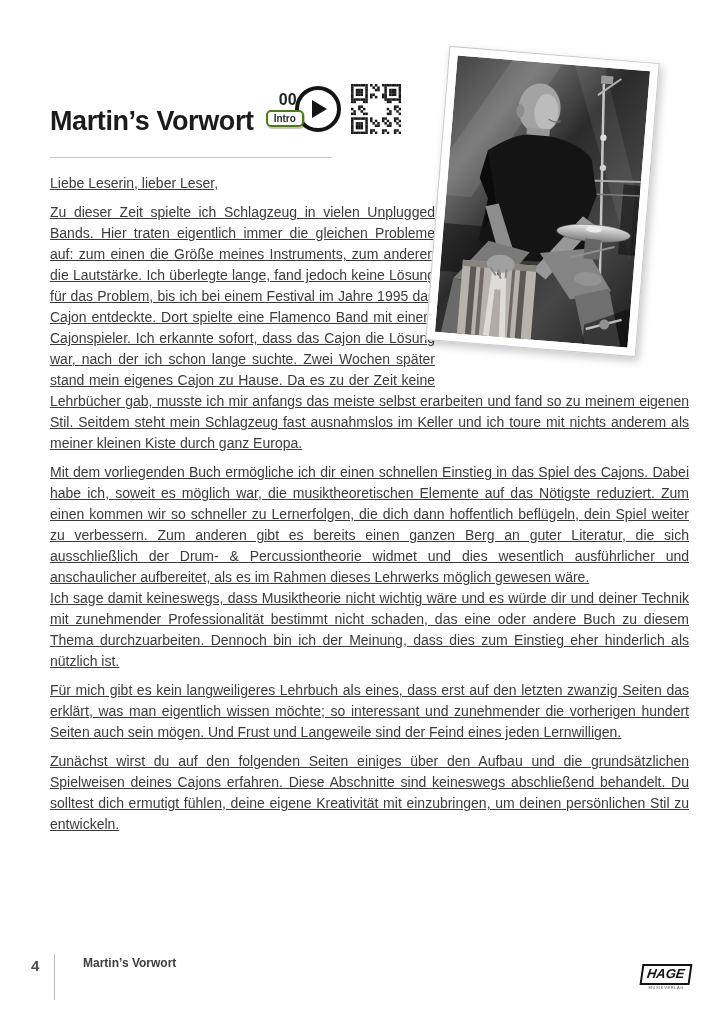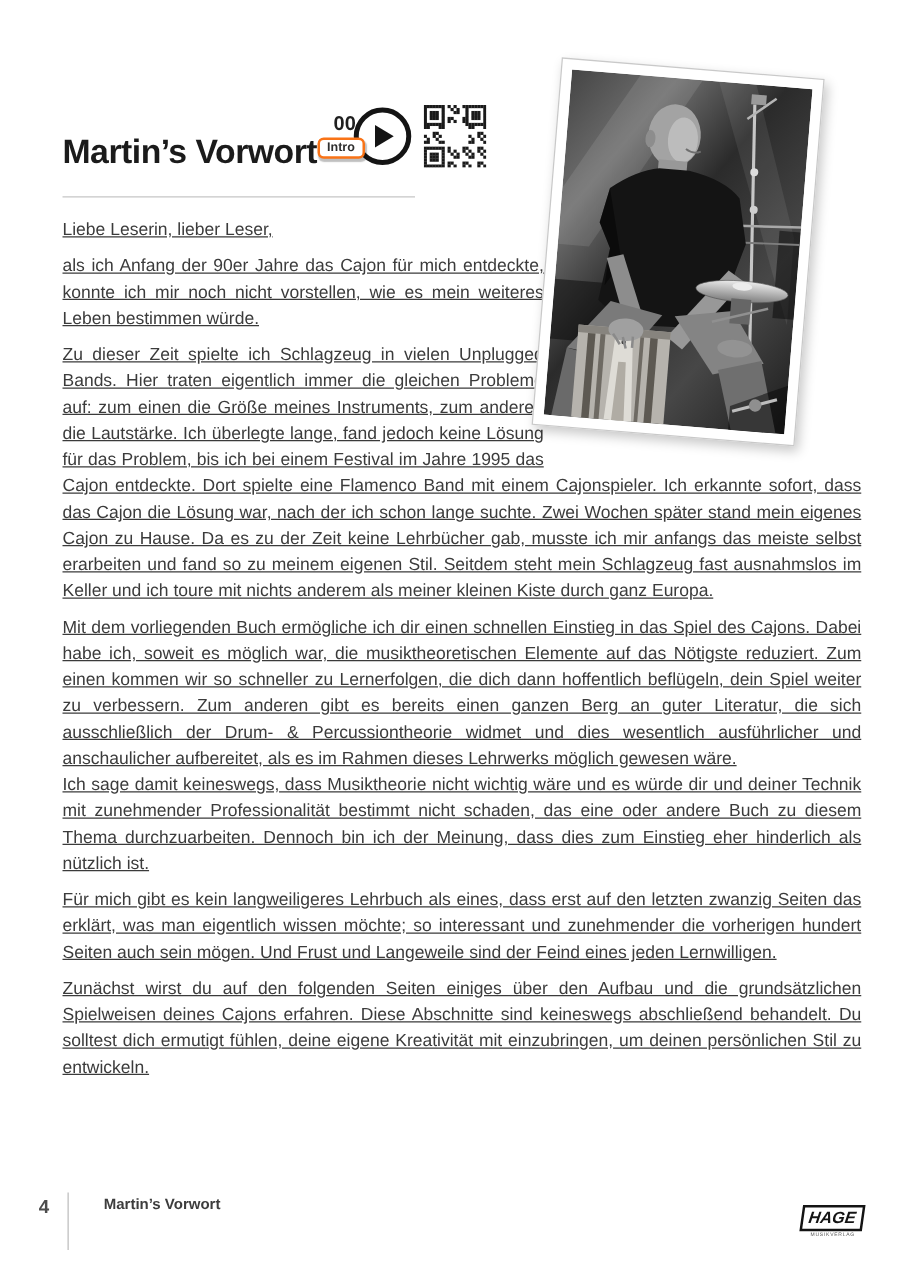--- a/index.html
+++ b/index.html
@@ -17,24 +17,24 @@
     background:#fff;padding:8px;border:1px solid #c9c9c9;
     box-shadow:3px 4px 9px rgba(0,0,0,0.22);
     transform:rotate(4.7deg);
   }
   .frame svg{display:block;}
 
   
   .header{position:relative;margin-top:50px;padding-bottom:12px;display:flex;align-items:center;}
   .header h1{font-size:27px;margin:0;color:#1b1b1b;letter-spacing:-0.4px;font-weight:bold;}
   .underline{position:absolute;left:0;bottom:0;width:282px;height:1px;background:#c6c6c6;}
-  .audio{display:flex;align-items:center;position:relative;top:-12px;}
+  .audio{display:flex;align-items:center;margin-left:12px;position:relative;top:-12px;}
   .badge-col{display:flex;flex-direction:column;align-items:center;z-index:2;margin-right:-9px;}
   .track-num{font-size:16px;font-weight:bold;color:#1f1f1f;line-height:1;margin:0 0 2px 6px;}
-  .track-badge{border:2px solid #f97316;border-radius:5px;background:#fff;font-size:10px;font-weight:bold;color:#2e2e2e;padding:1px 6px;box-shadow:1px 2px 1px rgba(0,0,0,0.25);}
+  .track-badge{border:2px solid #4d7c0f;border-radius:5px;background:#fff;font-size:10px;font-weight:bold;color:#2e2e2e;padding:1px 6px;box-shadow:1px 2px 1px rgba(0,0,0,0.25);}
   .play-btn{width:38px;height:38px;border:4px solid #141414;border-radius:50%;background:#fff;display:flex;align-items:center;justify-content:center;box-sizing:content-box;}
   .play-tri{width:0;height:0;border-left:15px solid #141414;border-top:9px solid transparent;border-bottom:9px solid transparent;margin-left:4px;}
   .qr{width:50px;height:50px;margin-left:10px;position:relative;top:-12px;background:#fff;}
   .qr svg{display:block;}
 
   
   .bodytext p{margin:8px 0 0;font-size:14px;line-height:21px;text-align:justify;text-decoration:underline;}
   p.greeting{text-align:left;margin-top:15px;}
   p.attached{margin-top:0;}
 
@@ -315,21 +315,20 @@
               <rect x="42.86" y="47.62" width="2.53" height="2.53"></rect>
               <rect x="47.62" y="47.62" width="2.53" height="2.53"></rect>
             </g>
           </svg>
       </div>
       <div class="underline"></div>
     </header>
 
     <div class="bodytext">
       <p class="greeting">Liebe Leserin, lieber Leser,</p>
-      <p>als ich Anfang der 90er Jahre das Cajon für mich entdeckte, konnte ich mir noch nicht vorstellen, wie es mein weiteres Leben bestimmen würde.</p>
       <p>Zu dieser Zeit spielte ich Schlagzeug in vielen Unplugged Bands. Hier traten eigentlich immer die gleichen Probleme auf: zum einen die Größe meines Instruments, zum anderen die Lautstärke. Ich überlegte lange, fand jedoch keine Lösung für das Problem, bis ich bei einem Festival im Jahre 1995 das Cajon entdeckte. Dort spielte eine Flamenco Band mit einem Cajonspieler. Ich erkannte sofort, dass das Cajon die Lösung war, nach der ich schon lange suchte. Zwei Wochen später stand mein eigenes Cajon zu Hause. Da es zu der Zeit keine Lehrbücher gab, musste ich mir anfangs das meiste selbst erarbeiten und fand so zu meinem eigenen Stil. Seitdem steht mein Schlagzeug fast ausnahmslos im Keller und ich toure mit nichts anderem als meiner kleinen Kiste durch ganz Europa.</p>
       <p>Mit dem vorliegenden Buch ermögliche ich dir einen schnellen Einstieg in das Spiel des Cajons. Dabei habe ich, soweit es möglich war, die musiktheoretischen Elemente auf das Nötigste reduziert. Zum einen kommen wir so schneller zu Lernerfolgen, die dich dann hoffentlich beflügeln, dein Spiel weiter zu verbessern. Zum anderen gibt es bereits einen ganzen Berg an guter Literatur, die sich ausschließlich der Drum- &amp; Percussiontheorie widmet und dies wesentlich ausführlicher und anschaulicher aufbereitet, als es im Rahmen dieses Lehrwerks möglich gewesen wäre.</p>
       <p class="attached">Ich sage damit keineswegs, dass Musiktheorie nicht wichtig wäre und es würde dir und deiner Technik mit zunehmender Professionalität bestimmt nicht schaden, das eine oder andere Buch zu diesem Thema durchzuarbeiten. Dennoch bin ich der Meinung, dass dies zum Einstieg eher hinderlich als nützlich ist.</p>
       <p>Für mich gibt es kein langweiligeres Lehrbuch als eines, dass erst auf den letzten zwanzig Seiten das erklärt, was man eigentlich wissen möchte; so interessant und zunehmender die vorherigen hundert Seiten auch sein mögen. Und Frust und Langeweile sind der Feind eines jeden Lernwilligen.</p>
       <p>Zunächst wirst du auf den folgenden Seiten einiges über den Aufbau und die grundsätzlichen Spielweisen deines Cajons erfahren. Diese Abschnitte sind keineswegs abschließend behandelt. Du solltest dich ermutigt fühlen, deine eigene Kreativität mit einzubringen, um deinen persönlichen Stil zu entwickeln.</p>
     </div>
   </div>
 
   <footer class="footer">
     <div class="pagenum">4</div>

